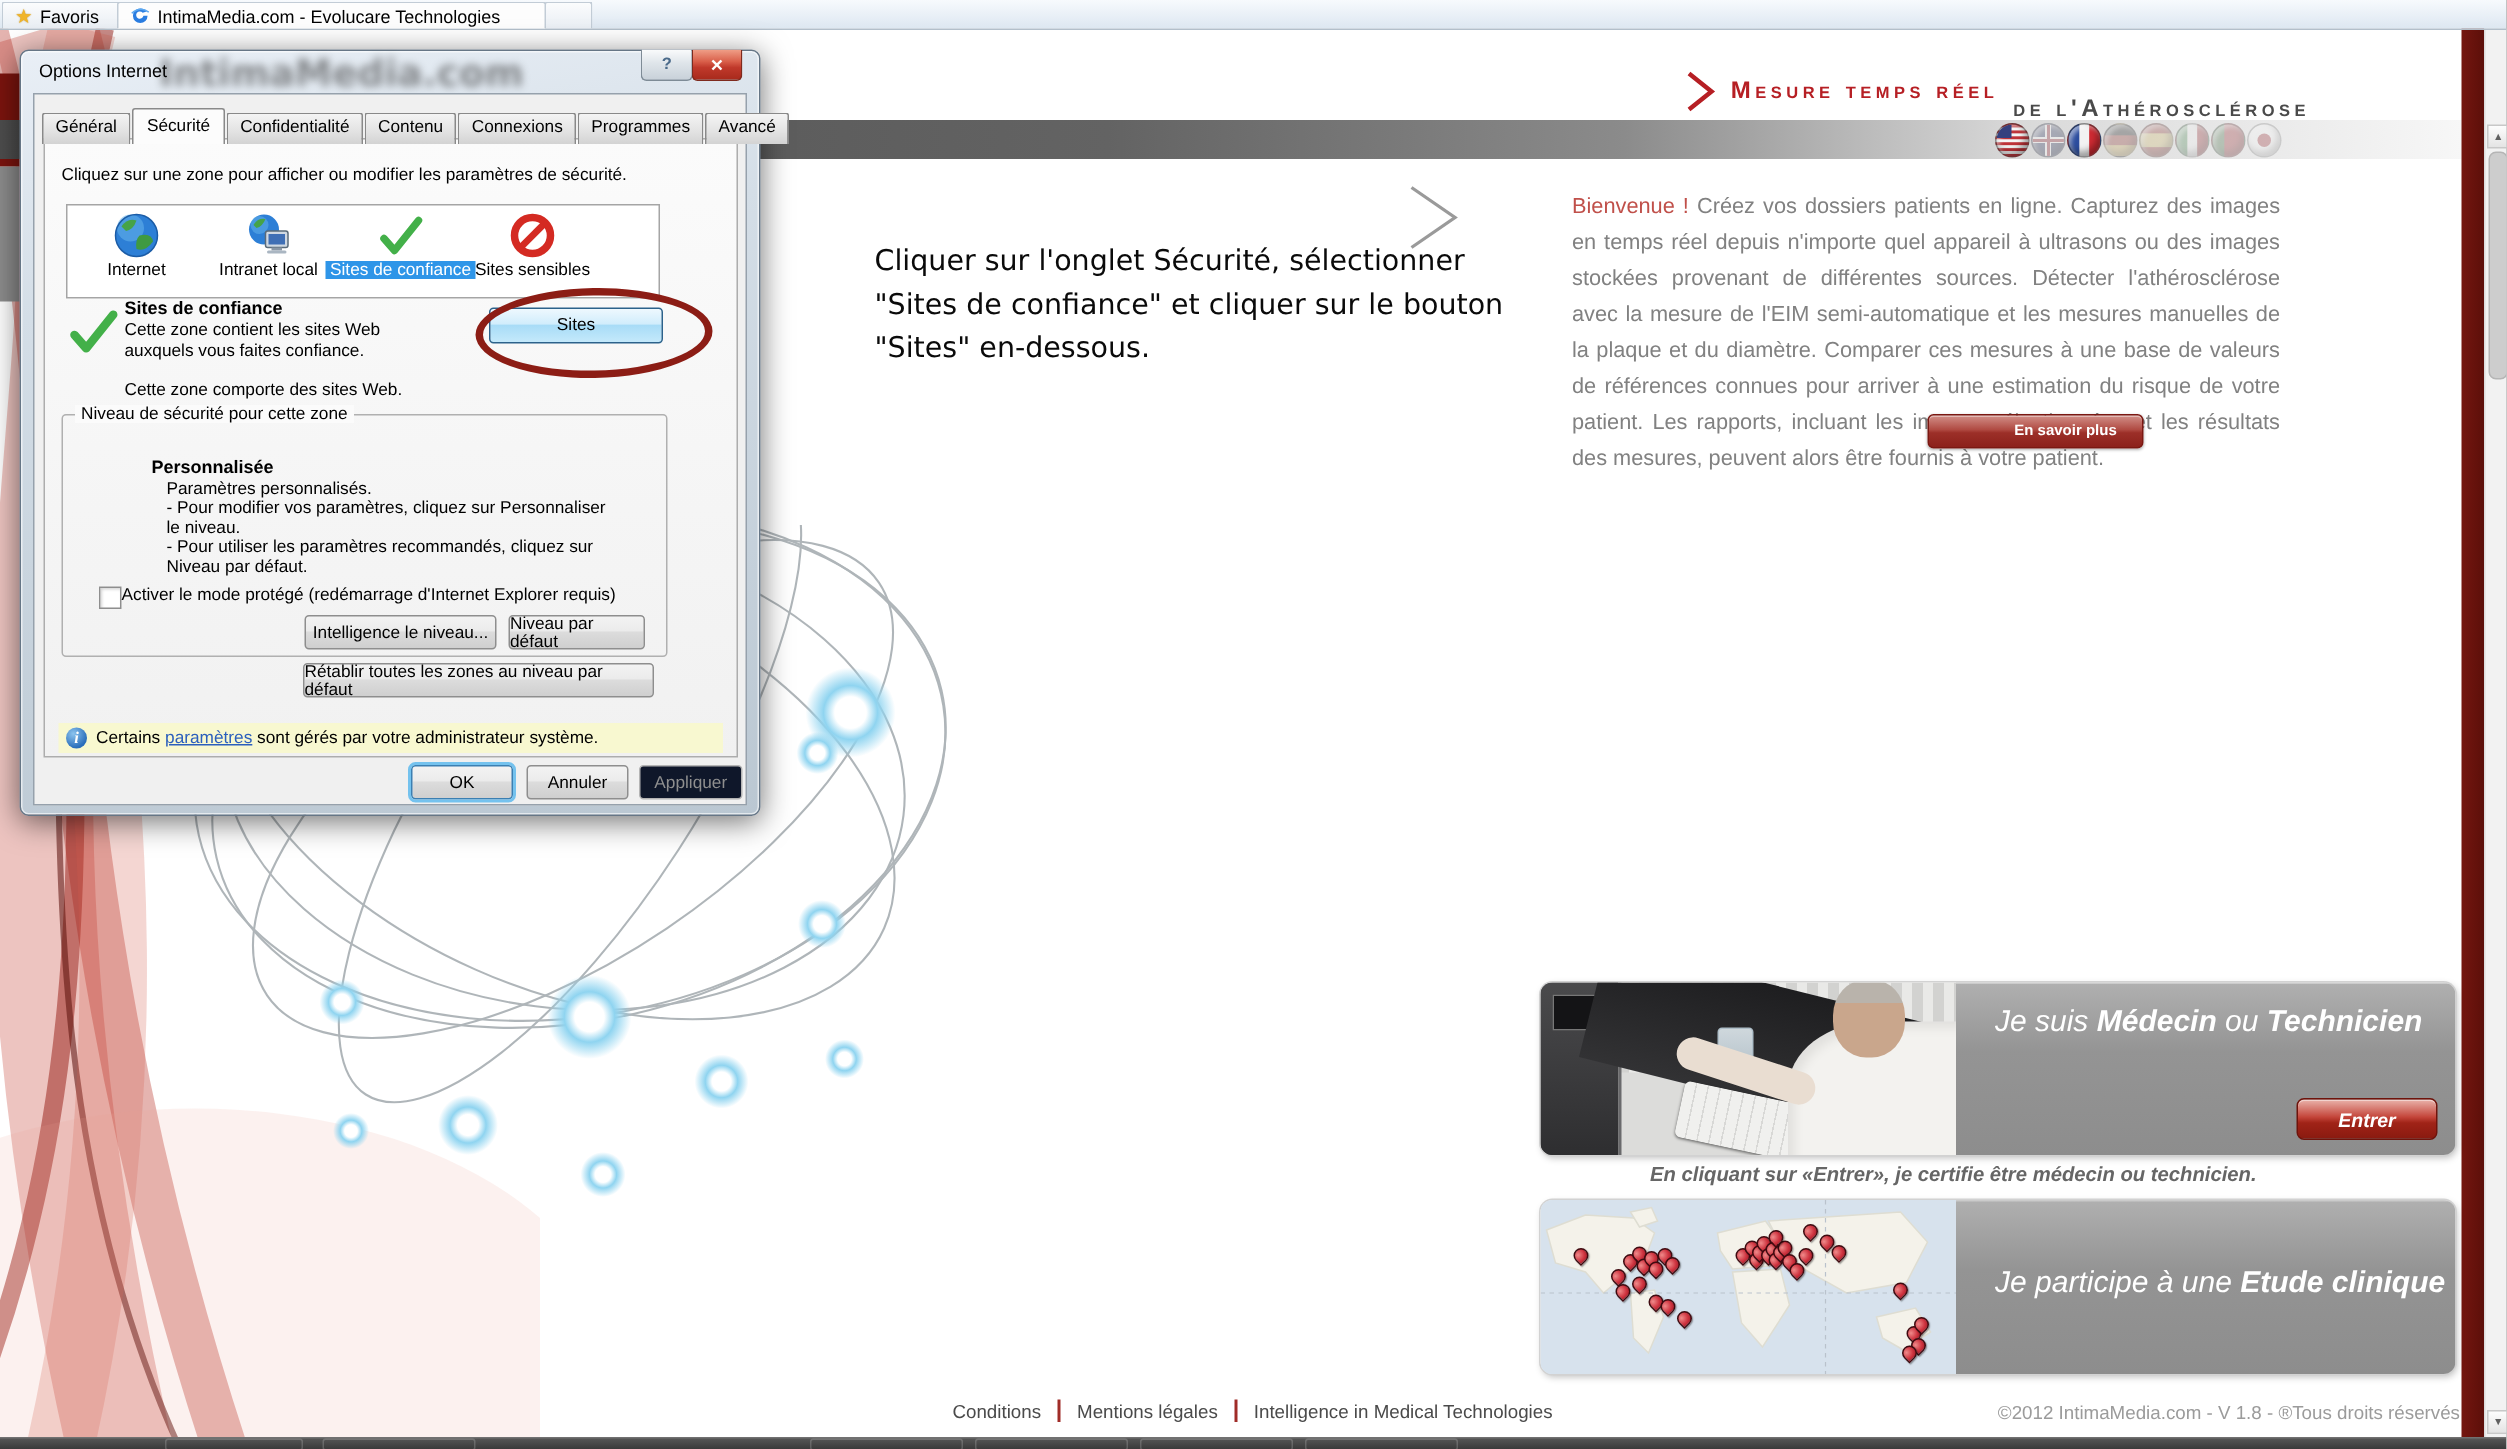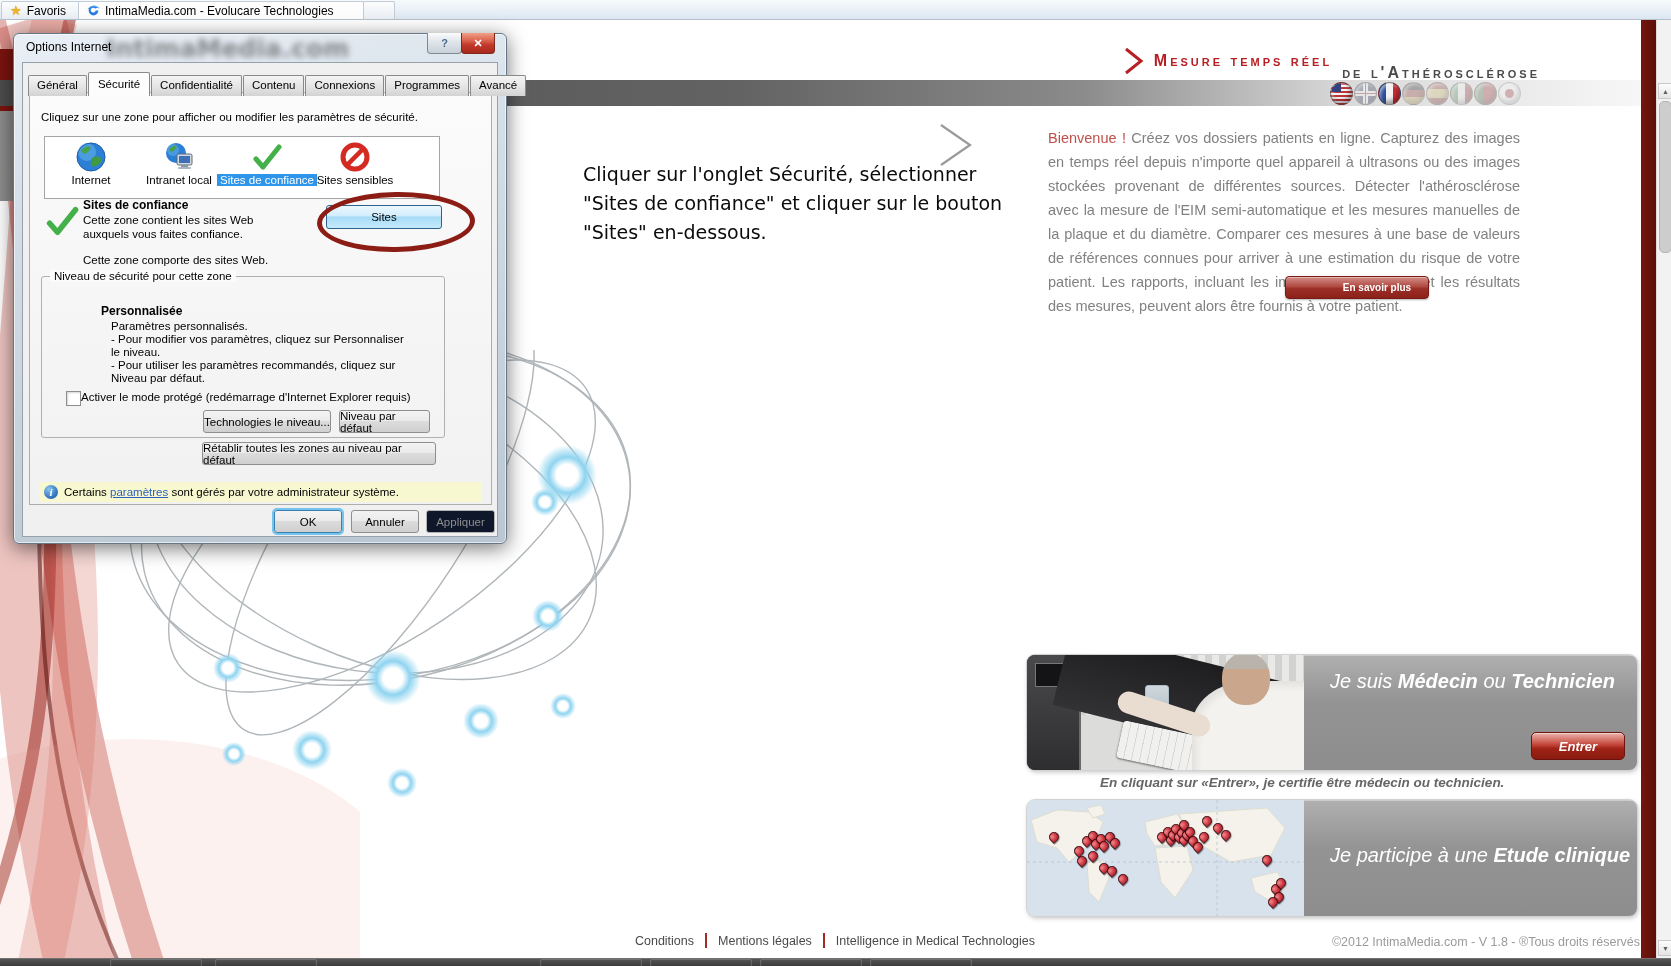--- a/index.html
+++ b/index.html
@@ -356,21 +356,21 @@
               <div>Paramètres personnalisés.</div>
               <div>- Pour modifier vos paramètres, cliquez sur Personnaliser</div>
               <div>le niveau.</div>
               <div>- Pour utiliser les paramètres recommandés, cliquez sur</div>
               <div>Niveau par défaut.</div>
             </div>
           <div class="protected-row">
             <span class="checkbox"></span>
             <span class="small">Activer le mode protégé (redémarrage d'Internet Explorer requis)</span>
           </div>
-          <div class="w7btn btn-custom">Technologies le niveau...</div>
+          <div class="w7btn btn-custom">Intelligence le niveau...</div>
           <div class="w7btn btn-default">Niveau par défaut</div>
         </div>
         <div class="w7btn btn-reset">Rétablir toutes les zones au niveau par défaut</div>
 
         <div class="abs notice small">
           <span class="info-icon">i</span>
           <span><span>Certains </span><a>paramètres</a><span> sont gérés par votre administrateur système.</span></span>
         </div>
       </div>
 

